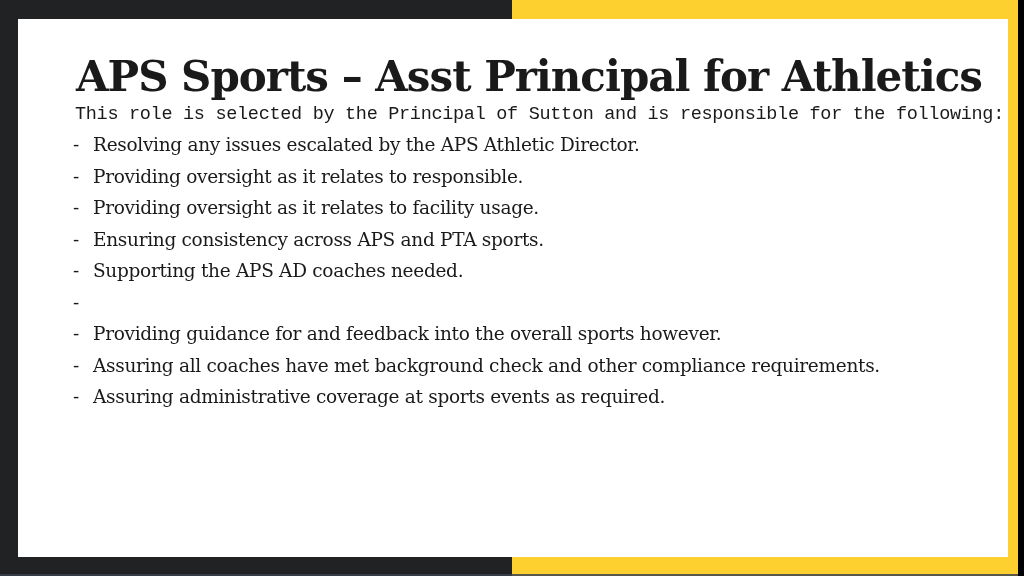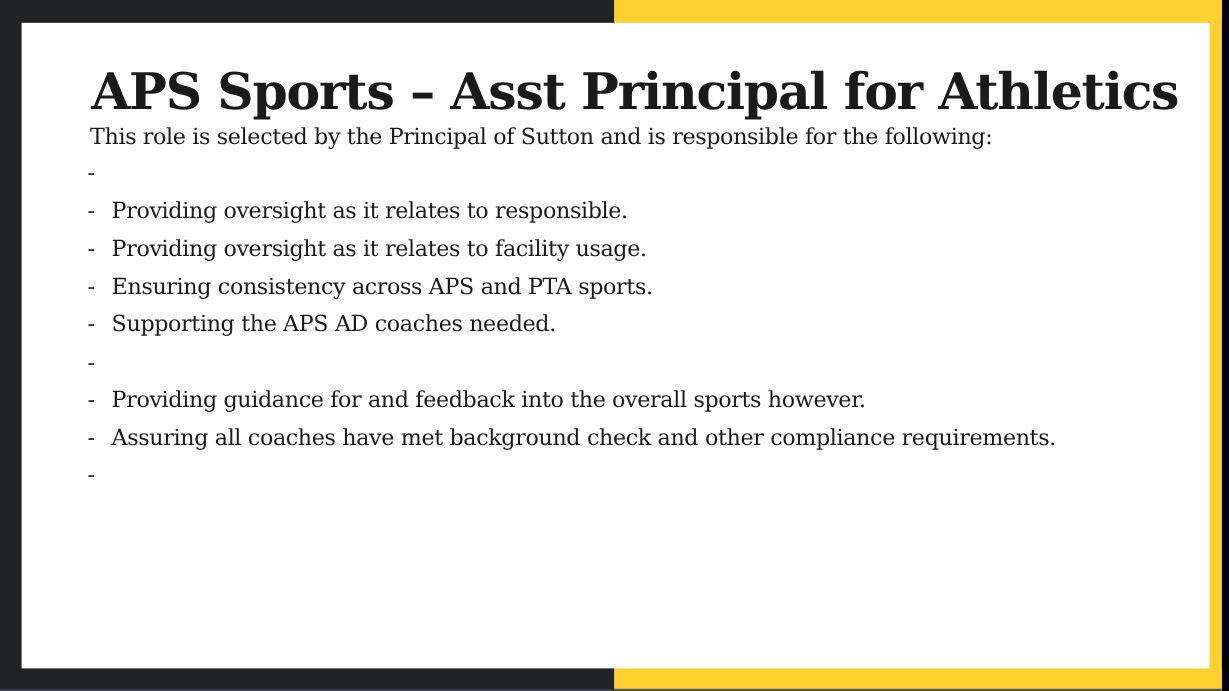--- a/index.html
+++ b/index.html
@@ -42,20 +42,21 @@
   .intro {
     position: absolute;
     left: 75px;
     top: 103px;
     margin: 0;
     font-size: 18.5px;
     line-height: 24px;
     letter-spacing: -0.3px;
     color: var(--text-dark, #1A1A1A);
     white-space: nowrap;
+    font-family: Liberation Mono, monospace;
   }
   .bullets {
     position: absolute;
     left: 73px;
     top: 134px;
     color: var(--text-dark, #1A1A1A);
   }
   .bullet-row {
     display: flex;
     align-items: baseline;
@@ -80,20 +81,21 @@
   <div class="band band-right"></div>
   <div class="band band-bottom-left"></div>
   <div class="band band-bottom-right"></div>
   <div class="band band-bottom-edge"></div>
 
   <h1 class="title">APS Sports – Asst Principal for Athletics</h1>
   <p class="intro">This role is selected by the Principal of Sutton and is responsible for the following:</p>
   <div class="bullets" id="bullet-list">
       <div class="bullet-row">
         <span class="bullet-marker">-</span>
+        <span class="bullet-text">Resolving any issues escalated by the APS Athletic Director.</span>
       </div>
       <div class="bullet-row">
         <span class="bullet-marker">-</span>
         <span class="bullet-text">Providing oversight as it relates to responsible.</span>
       </div>
       <div class="bullet-row">
         <span class="bullet-marker">-</span>
         <span class="bullet-text">Providing oversight as it relates to facility usage.</span>
       </div>
       <div class="bullet-row">
@@ -110,15 +112,16 @@
       <div class="bullet-row">
         <span class="bullet-marker">-</span>
         <span class="bullet-text">Providing guidance for and feedback into the overall sports however.</span>
       </div>
       <div class="bullet-row">
         <span class="bullet-marker">-</span>
         <span class="bullet-text">Assuring all coaches have met background check and other compliance requirements.</span>
       </div>
       <div class="bullet-row">
         <span class="bullet-marker">-</span>
+        <span class="bullet-text">Assuring administrative coverage at sports events as required.</span>
       </div>
     </div>
 </div>
 
 </body></html>

